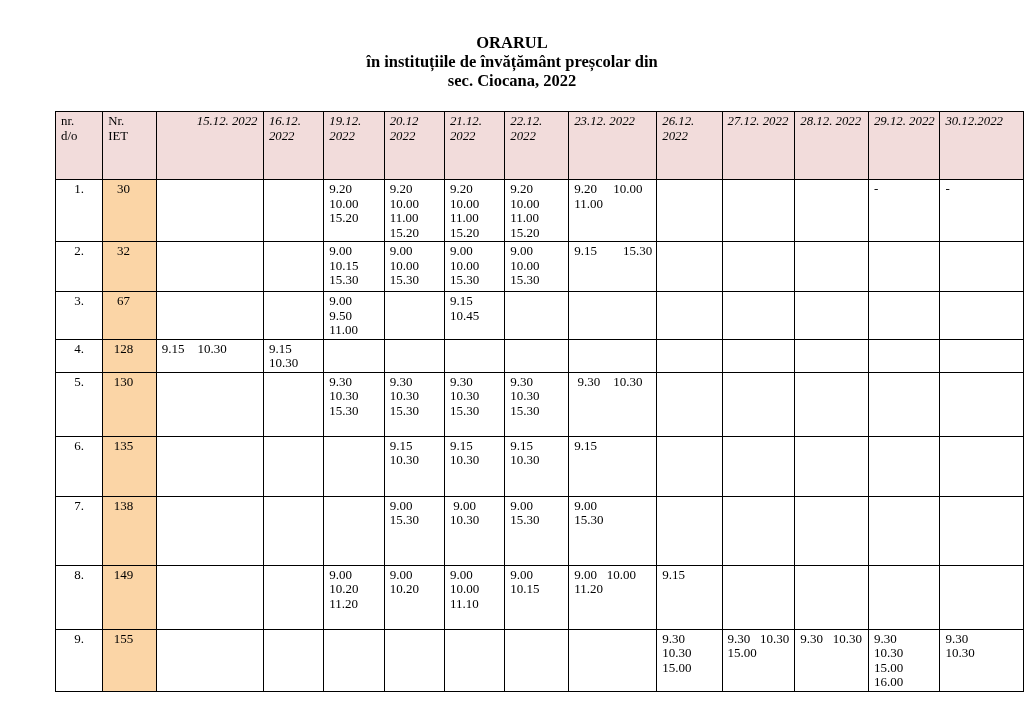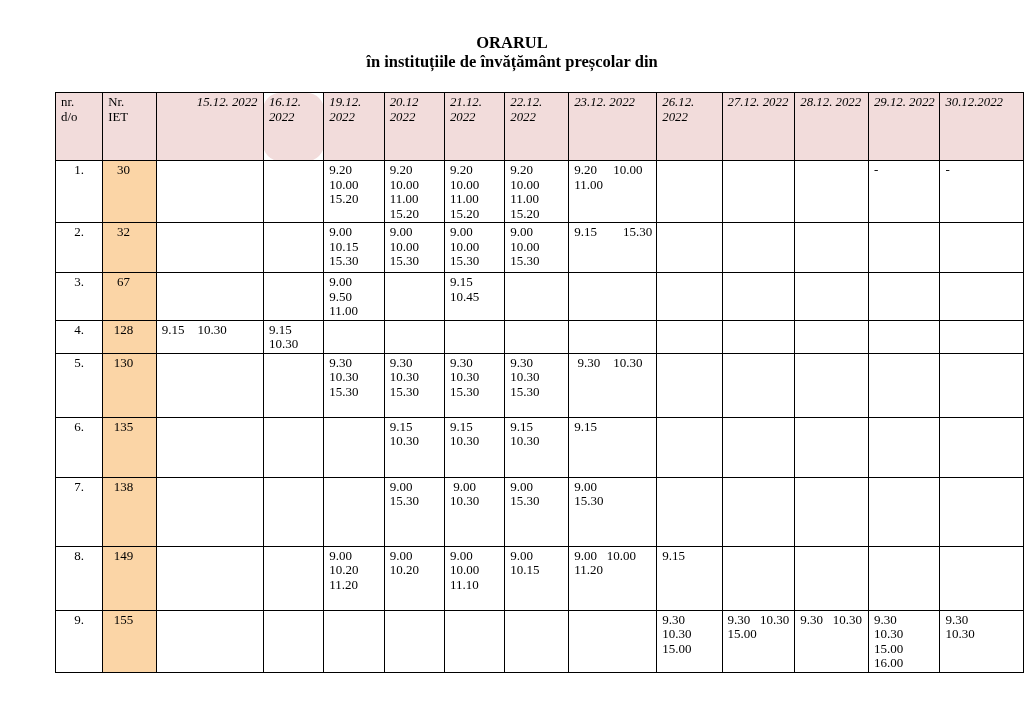--- a/index.html
+++ b/index.html
@@ -26,31 +26,32 @@
   table.sched th.date-col { font-style:italic; }
   table.sched td.nr-col { text-align:center; padding-left:2px; padding-right:2px; }
   table.sched td.iet-col { text-align:center; background:#fbd5a6; padding-left:2px; padding-right:14px; }
 </style>
 </head>
 <body>
 
 <div class="title-block">
   <div>ORARUL</div>
   <div>în instituțiile de învățământ preșcolar din</div>
+  <div>sec. Ciocana, 2022</div>
 </div>
 
 <table class="sched">
   <thead>
       <tr style="height: 68px;">
         <th class="label-col" style="width: 48px;">nr.
 d/o</th>
         <th class="label-col" style="width: 52px;">Nr.
 IET</th>
         <th class="date-col" style="width: 77px; padding-left: 40px;">15.12. 2022</th>
-        <th class="date-col" style="width: 60px; border-radius: 17px;">16.12.
+        <th class="date-col" style="width: 60px;">16.12.
 2022</th>
         <th class="date-col" style="width: 60px;">19.12.
 2022</th>
         <th class="date-col" style="width: 61px;">20.12
 2022</th>
         <th class="date-col" style="width: 60px;">21.12.
 2022</th>
         <th class="date-col" style="width: 65px;">22.12.
 2022</th>
         <th class="date-col" style="width: 100px;">23.12. 2022</th>

